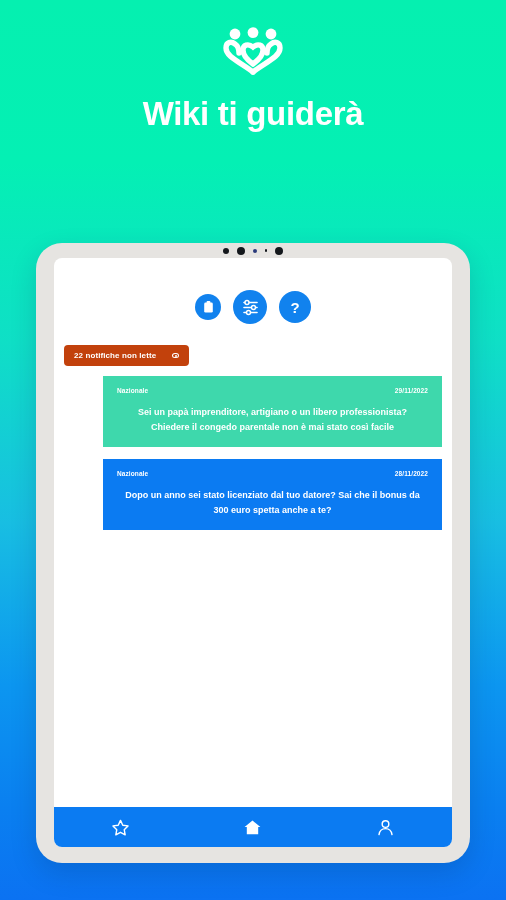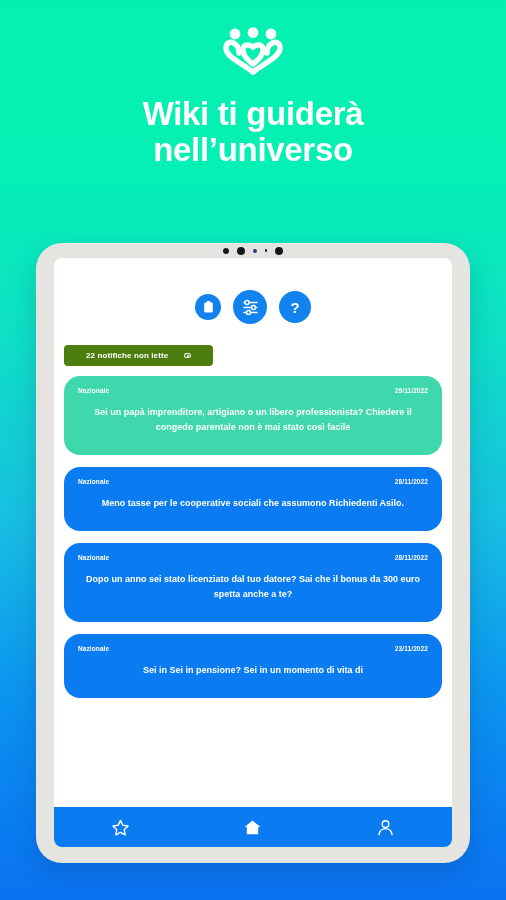--- a/index.html
+++ b/index.html
@@ -113,26 +113,26 @@
   .abtn.large  { width: 34px; height: 34px; }
   .abtn svg { display: block; }
   .abtn .qm { font-size: 15px; font-weight: bold; line-height: 1; }
 
   
   .chip-row { padding: 6px 0 10px 10px; }
   .chip {
     display: inline-flex;
     align-items: center;
     gap: 16px;
-    background: #4d7c0f;
+    background: #c2410c;
     color: #ffffff;
     border-radius: 4px;
     font-size: 8px;
     font-weight: bold;
-    padding: 6px 22px;
+    padding: 6px 10px;
     letter-spacing: 0.1px;
     cursor: pointer;
     white-space: nowrap;
   }
   .chip .eye {
     display: inline-block;
     width: 7px; height: 5px;
     border: 1px solid #ffffff;
     border-radius: 50% / 60%;
     position: relative;
@@ -149,24 +149,25 @@
   
   .feed {
     position: absolute;
     left: 0; right: 0;
     top: 118px;
     bottom: 40px;
     padding: 0 10px;
     overflow: hidden;
   }
   .card {
-    border-radius: 16px;
-    padding: 11px 14px 20px 14px;
+    border-radius: 0;
+    padding: 11px 14px 12px 14px;
     margin-bottom: 12px;
     color: #ffffff;
+    margin-left: 39px;
   }
   .card.green { background: #3ED8AC; }
   .card.blue  { background: #0B7BF2; }
 
   .card-meta {
     display: flex;
     justify-content: space-between;
     align-items: center;
     font-size: 6.5px;
     font-weight: bold;
@@ -219,21 +220,20 @@
         <g fill="none" stroke="#ffffff" stroke-width="5.4" stroke-linecap="round">
           <path d="M35 46 C 22 36, 8 31, 8 22 C 8 16, 13 15, 17 18 C 20 20, 21 24, 21 27"></path>
           <path d="M35 46 C 48 36, 62 31, 62 22 C 62 16, 57 15, 53 18 C 50 20, 49 24, 49 27"></path>
           <path d="M35 38 C 28 33, 25 29, 25 24 C 25 19, 30 17, 35 21 C 40 17, 45 19, 45 24 C 45 29, 42 33, 35 38 Z"></path>
         </g>
       </svg>
     </div>
 
     <div class="hero-title">
       <span class="ln">Wiki ti guiderà</span>
-      <span class="ln">nell’universo</span>
     </div>
   </div>
 
   <div class="tablet">
 
     <div class="notch">
       <span class="d d1"></span>
       <span class="d d2"></span>
       <span class="d d3"></span>
       <span class="d d4"></span>
@@ -286,43 +286,29 @@
       <div class="feed">
 
         <div class="card green">
           <div class="card-meta">
             <span>Nazionale</span>
             <span>29/11/2022</span>
           </div>
           <div class="card-body">Sei un papà imprenditore, artigiano o un libero professionista? Chiedere il congedo parentale non è mai stato così facile</div>
         </div>
 
-        <div class="card blue">
-          <div class="card-meta">
-            <span>Nazionale</span>
-            <span>28/11/2022</span>
-          </div>
-          <div class="card-body">Meno tasse per le cooperative sociali che assumono Richiedenti Asilo.</div>
-        </div>
 
         <div class="card blue">
           <div class="card-meta">
             <span>Nazionale</span>
             <span>28/11/2022</span>
           </div>
           <div class="card-body">Dopo un anno sei stato licenziato dal tuo datore? Sai che il bonus da 300 euro spetta anche a te?</div>
         </div>
 
-        <div class="card blue">
-          <div class="card-meta">
-            <span>Nazionale</span>
-            <span>23/11/2022</span>
-          </div>
-          <div class="card-body">Sei in Sei in pensione? Sei in un momento di  vita di</div>
-        </div>
 
       </div>
 
       <div class="tabbar">
 
         <div class="tab">
           <span>
             <svg width="19" height="19" viewBox="0 0 24 24" fill="none" stroke="#ffffff" stroke-width="1.8" stroke-linejoin="round" xmlns="http://www.w3.org/2000/svg" aria-hidden="true">
               <polygon points="12,3 14.9,9.2 21.5,10 16.7,14.7 17.9,21.3 12,18.1 6.1,21.3 7.3,14.7 2.5,10 9.1,9.2"></polygon>
             </svg>

